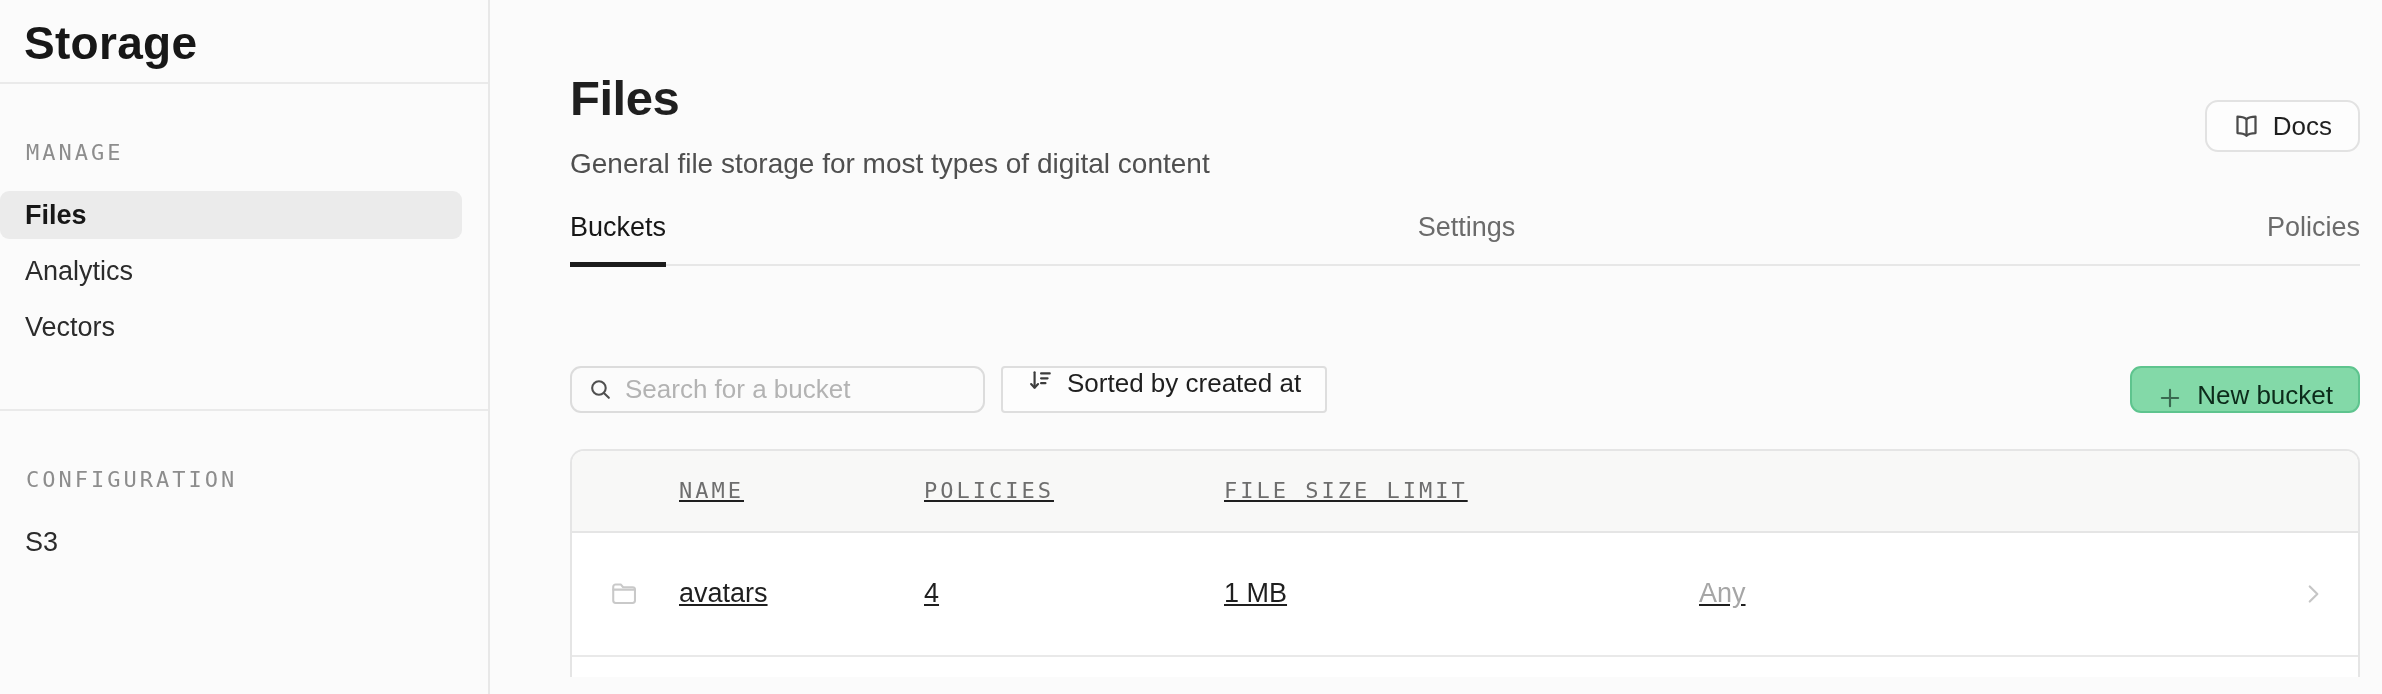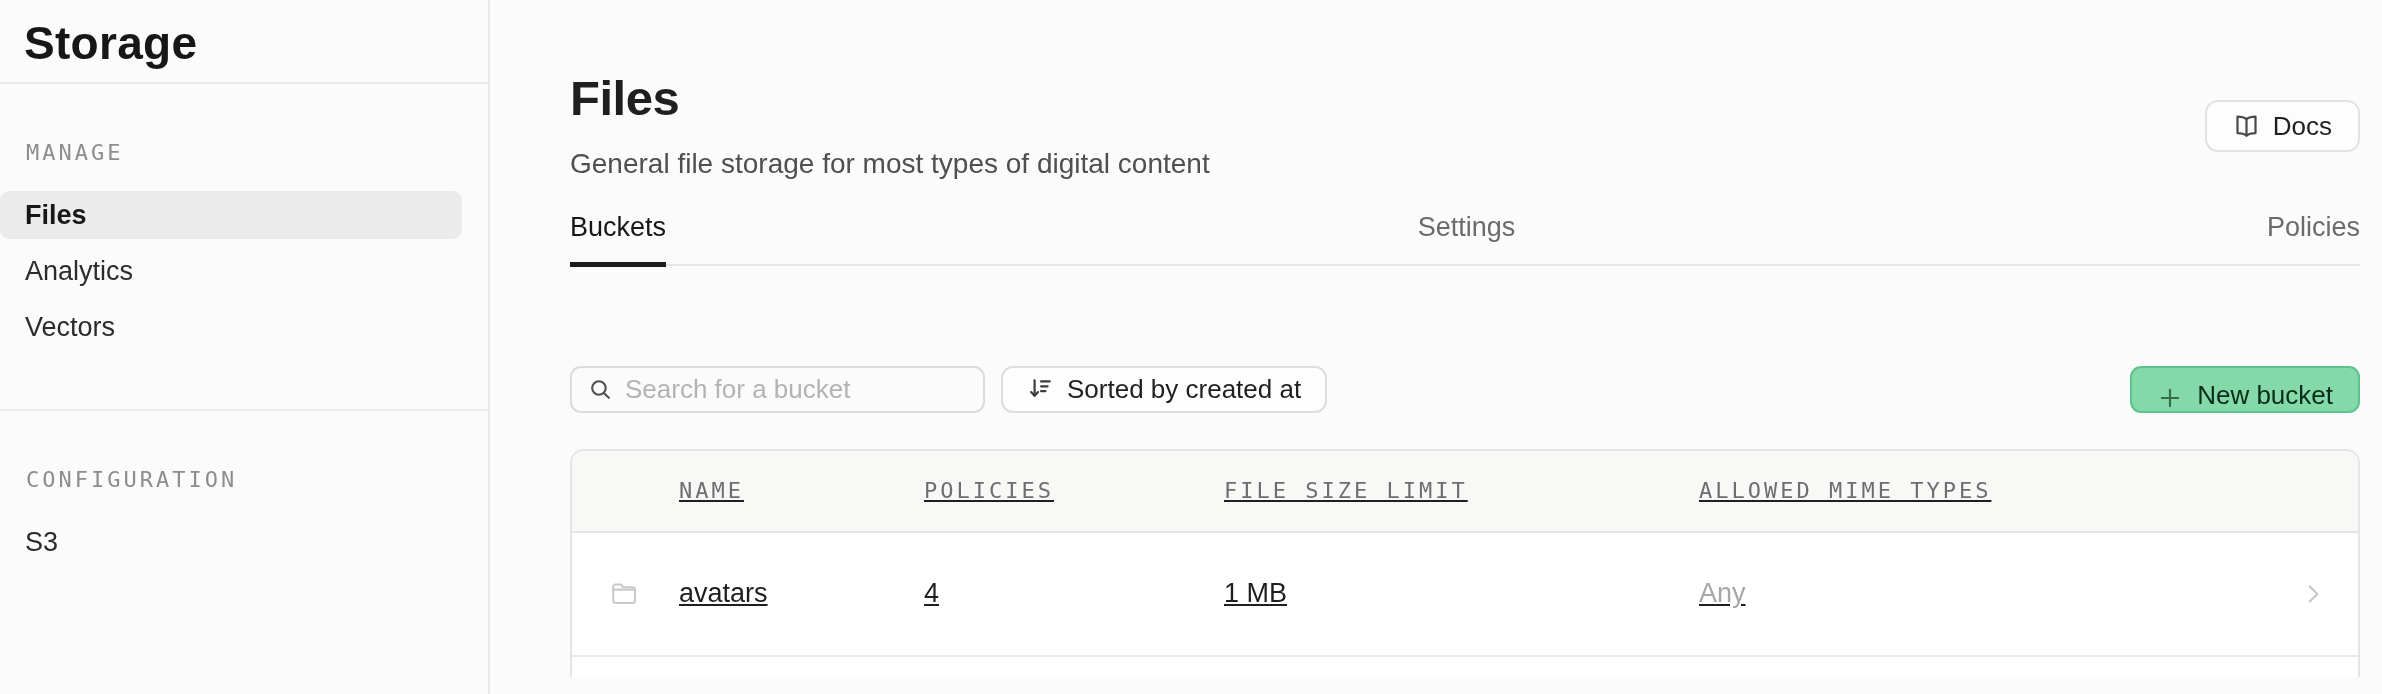--- a/index.html
+++ b/index.html
@@ -72,22 +72,22 @@
     display:flex; align-items:center; padding:0 16px; gap:12px; background:#fbfbfb;
   }
   .search-box .icon { color:#4f4f4f; flex-shrink:0; }
   .search-box input {
     border:none; outline:none; background:transparent;
     font-family:"Liberation Sans", sans-serif;
     font-size:26px; color:#1f1f1f; width:100%;
   }
   .search-box input::placeholder { color:#b3b3b3; }
   .sort-btn {
-    height:47px; padding:0 24px; border:2px solid #dedede; border-radius:12px;
-    display:flex; align-items:center; gap:14px; background:#fdfdfd;
+    height:47px; padding:0 24px; border:2px solid #dedede; border-radius:4px;
+    display:flex; gap:14px; background:#fdfdfd;
     font-size:26px; color:#1f1f1f; cursor:pointer;
   }
   .sort-btn .icon { color:#3c3c3c; }
   .new-bucket-btn {
     margin-left:auto; height:47px; padding:0 25px;
     display:flex; align-items:flex-end; gap:14px;
     background:#83d9a8; border:2px solid #5ec48e; border-radius:11px;
     font-size:26px; color:#0c2b1a; cursor:pointer;
   }
   .new-bucket-btn .icon { color:#3a6950; }
@@ -205,21 +205,20 @@
       <span>New bucket</span>
     </button>
   </div>
 
   <div class="table">
     <div class="tgrid thead">
       <div></div>
       <div class="th">NAME</div>
       <div class="th">POLICIES</div>
       <div class="th">FILE SIZE LIMIT</div>
-      <div class="th">ALLOWED MIME TYPES</div>
       <div></div>
     </div>
 
     <div class="tgrid trow">
       <div class="cell-icon">
         <svg width="29" height="29" viewBox="0 0 24 24" fill="none" stroke="currentColor" stroke-width="1.7" stroke-linecap="round" stroke-linejoin="round">
           <path d="M3.5 6.5 a2 2 0 0 1 2-2 h4.2 l2 2.3 h7.8 a2 2 0 0 1 2 2 v9 a2 2 0 0 1-2 2 h-14 a2 2 0 0 1-2-2 z"></path>
           <path d="M3.5 8.8 h18"></path>
         </svg>
       </div>

